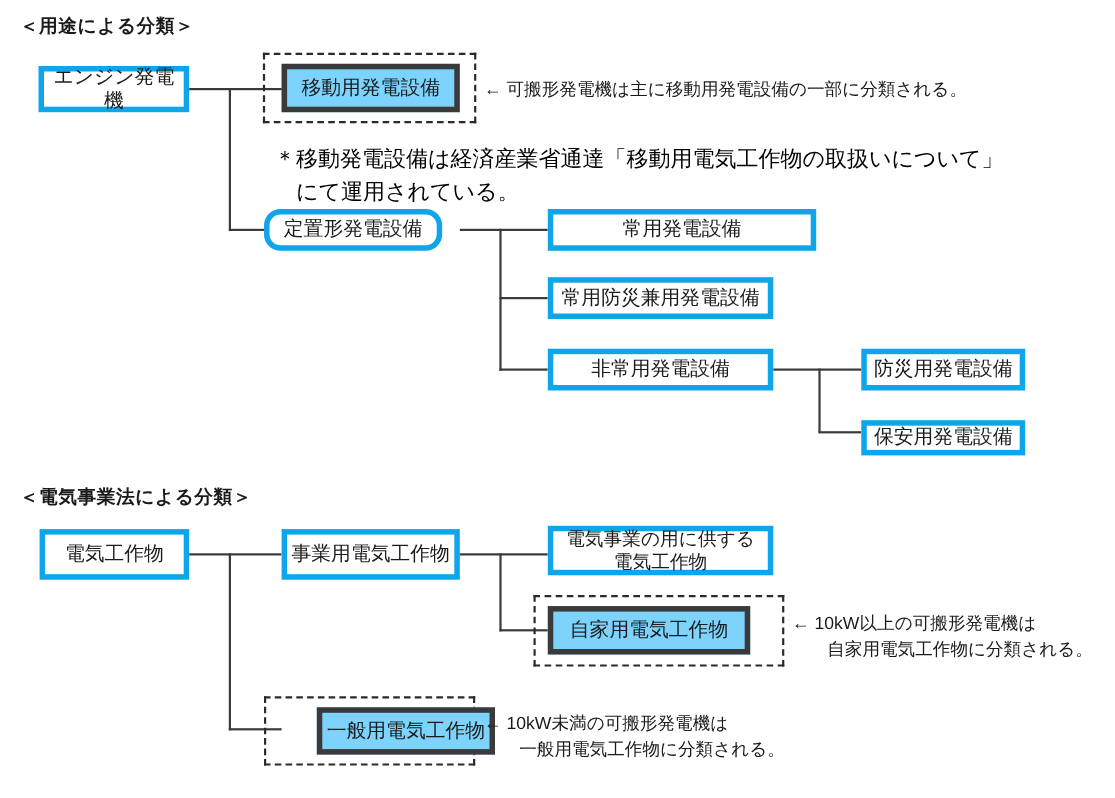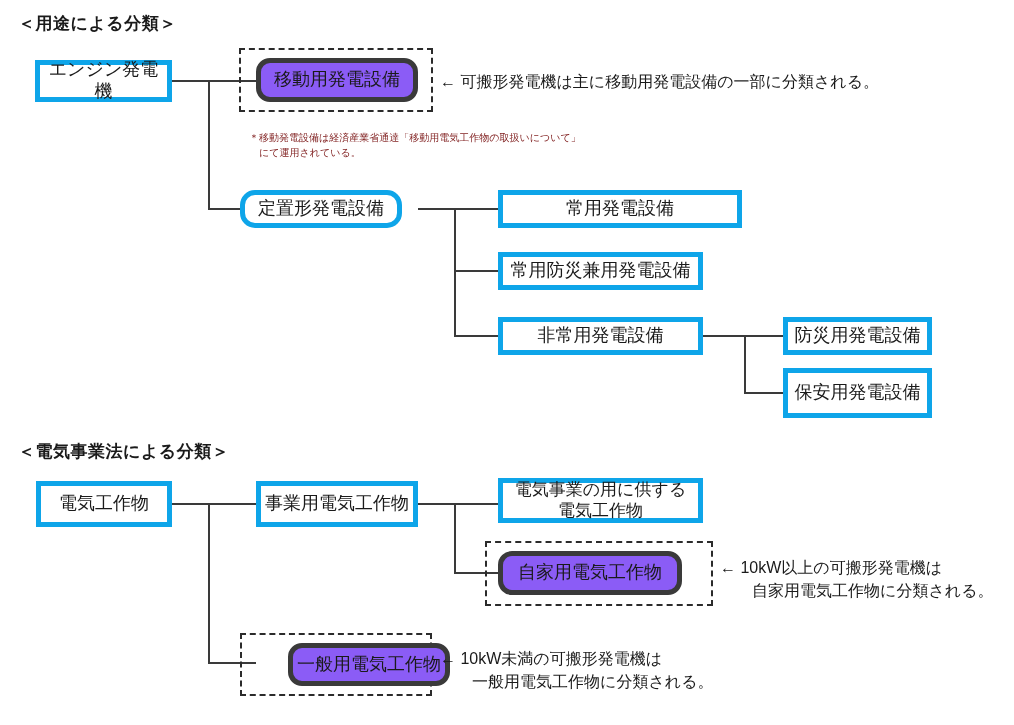--- a/index.html
+++ b/index.html
@@ -34,23 +34,22 @@
     display:flex;
     align-items:center;
     justify-content:center;
     text-align:center;
     font-size:18px;
     line-height:1.22;
     color:#1a1a1a;
     white-space:pre-line;
   }
   .node.filled{
-    background:#8b5cf6;
+    background:#7dd3fc;
     border-color:#3a3a3a;
-    border-radius:14px;
   }
   .node.two-line{
     font-size:17px;
     line-height:1.18;
   }
   
   .dash-frame{
     position:absolute;
     box-sizing:border-box;
     border:2px dashed #2b2b2b;
@@ -69,23 +68,23 @@
     font-size:16px;
     line-height:1.45;
     color:#1a1a1a;
     white-space:pre-line;
   }
   .note.arrow{
     font-size:16px;
   }
   .note-star{
     position:absolute;
-    font-size:10px;
+    font-size:20px;
     line-height:1.5;
-    color:#7f1d1d;
+    color:#000000;
     white-space:pre-line;
   }
 </style>
 </head>
 <body>
 
 <div id="canvas">
 
   <div class="section-title" style="left:18px; top:12px;">＜用途による分類＞</div>
 
@@ -113,21 +112,21 @@
 
   <div class="node" style="left:498px; top:190px; width:244px; height:38px;">常用発電設備</div>
   <div class="node" style="left:498px; top:252px; width:205px; height:38px;">常用防災兼用発電設備</div>
   <div class="node" style="left:498px; top:317px; width:205px; height:38px;">非常用発電設備</div>
 
   <div class="line h" style="left:703px; top:335px; width:80px;"></div>
   <div class="line v" style="left:744px; top:335px; height:58px;"></div>
   <div class="line h" style="left:744px; top:392px; width:39px;"></div>
 
   <div class="node" style="left:783px; top:317px; width:149px; height:38px;">防災用発電設備</div>
-  <div class="node" style="left:783px; top:368px; width:149px; height:50px;">保安用発電設備</div>
+  <div class="node" style="left:783px; top:382px; width:149px; height:32px;">保安用発電設備</div>
 
   <div class="section-title" style="left:18px; top:440px;">＜電気事業法による分類＞</div>
 
   <div class="node" style="left:36px; top:481px; width:136px; height:46px;">電気工作物</div>
 
   <div class="line h" style="left:172px; top:503px; width:84px;"></div>
 
   <div class="line v" style="left:208px; top:503px; height:161px;"></div>
   <div class="line h" style="left:208px; top:662px; width:48px;"></div>
 

